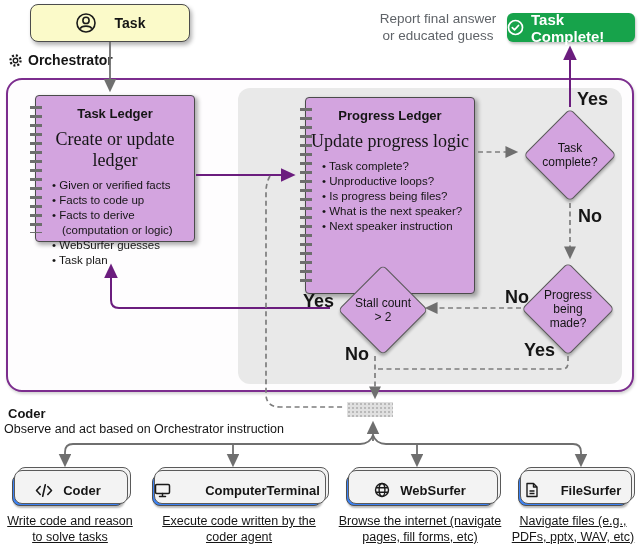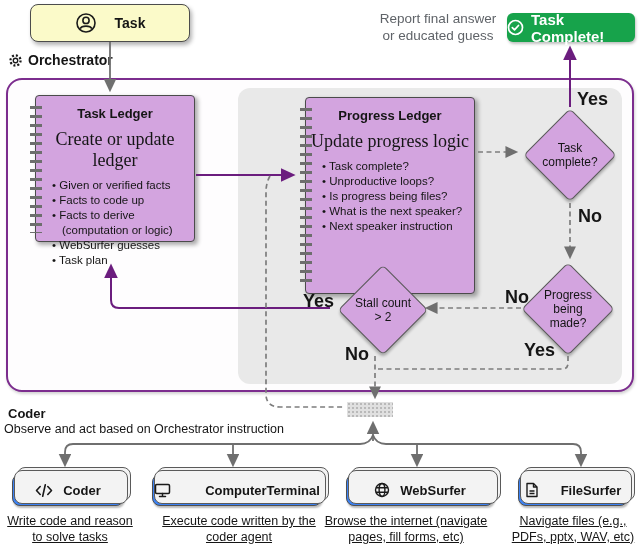--- a/index.html
+++ b/index.html
@@ -68,21 +68,21 @@
     border:1.5px solid #5a5a5a; border-radius:8px; background:#f3f3f3; }
   .agent-card::before { transform:translate(3px,-3px); z-index:-1; }
   .agent-card::after { transform:translate(6px,-6px); z-index:-2; }
   #agent-coder { left:12px; width:112px; }
   #agent-terminal { left:152px; width:170px;gap:34px; }
   #agent-websurfer { left:346px; width:148px; }
   #agent-filesurfer { left:518px; width:110px;gap:22px; }
   .agent-caption { position:absolute; top:514px; font-size:12.5px; line-height:1.25; text-align:center;text-decoration:underline; }
   #cap-coder { left:2px; width:136px; }
   #cap-terminal { left:155px; width:168px; }
-  #cap-websurfer { left:318px; width:176px; }
+  #cap-websurfer { left:332px; width:176px; }
   #cap-filesurfer { left:503px; width:140px; }
 
   
   #wires { position:absolute; left:0; top:0; width:640px; height:548px; z-index:5; pointer-events:none; }
   .icon svg { display:block; }
 </style>
 </head>
 <body>
 
 <div id="canvas">

